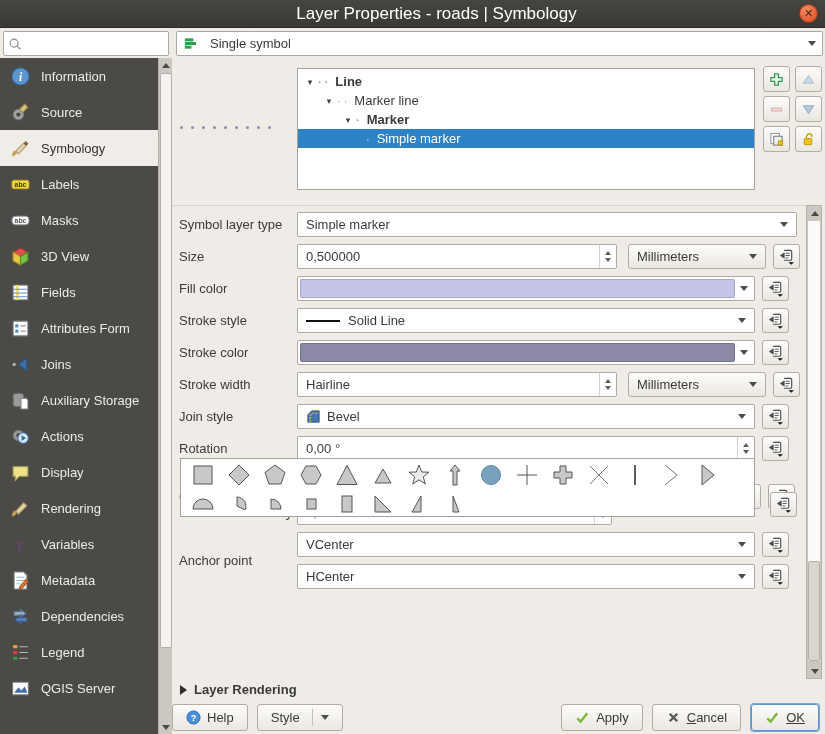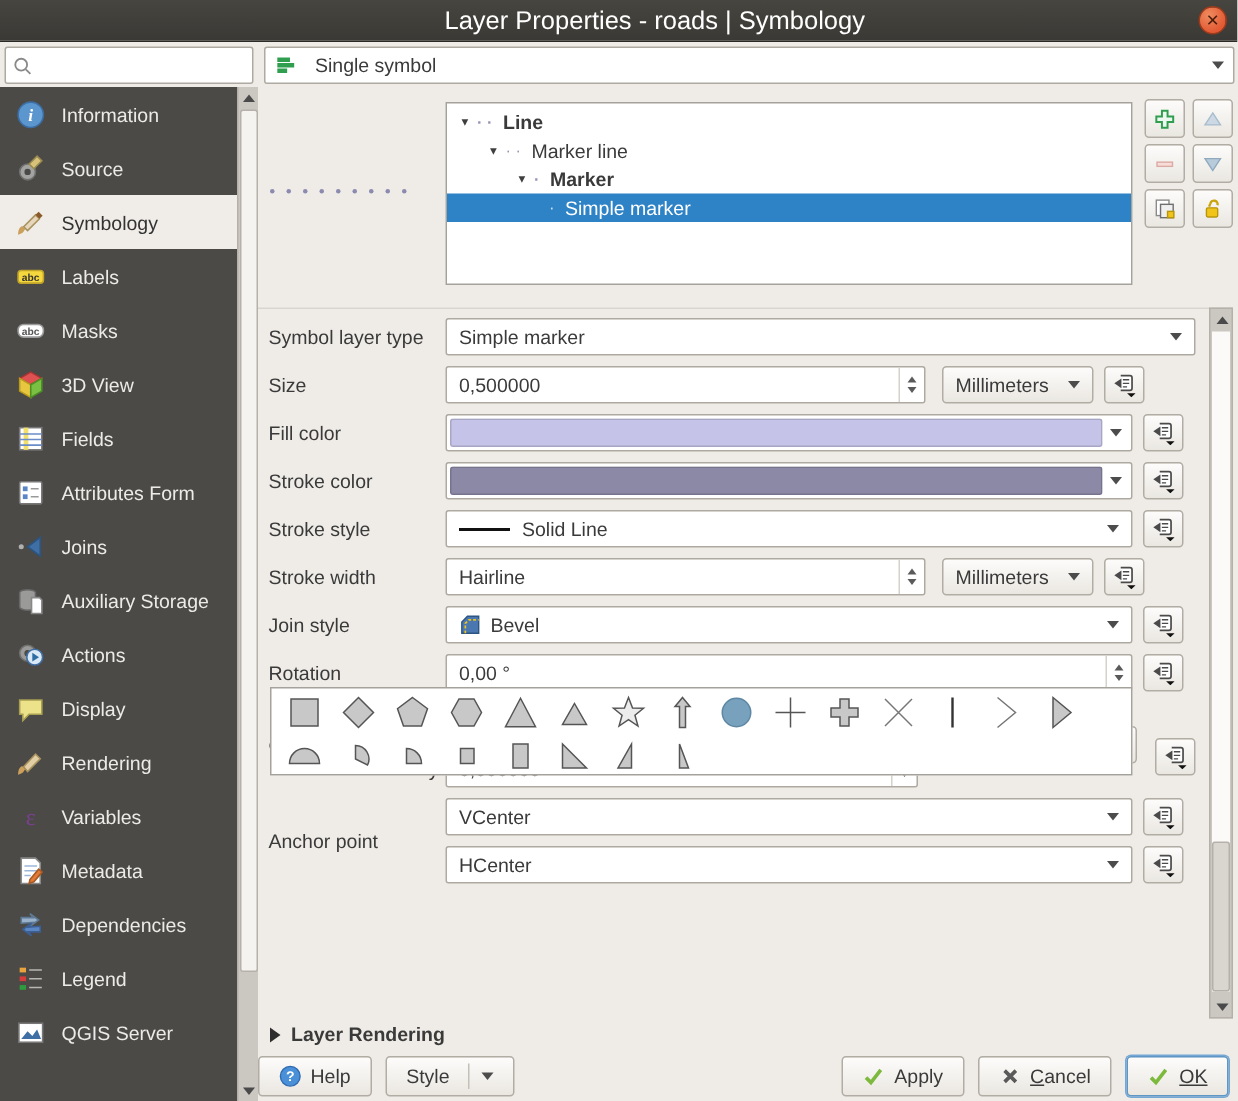--- a/index.html
+++ b/index.html
@@ -64,21 +64,21 @@
   .flabel { width:122px; padding-left:4px; flex:0 0 auto; }
   .ctl { height:25px; border:1px solid #aeaaa2; border-radius:2px; background:#fff; display:flex; align-items:center; }
   .combo500 { width:500px; padding:0 8px; }
   .combo458 { width:458px; padding:0 8px; }
   .spin { padding-left:8px; }
   .spin .val { flex:1; }
   .spinner { width:17px; height:100%; border-left:1px solid #d5d2cc; display:flex; flex-direction:column; align-items:center; justify-content:center; gap:3px; }
   .sp-up { width:0;height:0;border-left:3.5px solid transparent;border-right:3.5px solid transparent;border-bottom:4.5px solid #5a5a5a; }
   .sp-dn { width:0;height:0;border-left:3.5px solid transparent;border-right:3.5px solid transparent;border-top:4.5px solid #5a5a5a; }
   .w320 { width:320px; } .w315 { width:315px; }
-  .unit-combo { width:101px; height:25px; margin-left:11px; padding:0 8px; display:flex; align-items:center;
+  .unit-combo { width:138px; height:25px; margin-left:11px; padding:0 8px; display:flex; align-items:center;
     background:linear-gradient(#fdfcfb,#eae7e1); border:1px solid #b1ada5; border-radius:3px; }
   .ov-btn { width:27px; height:25px; margin-left:7px; flex:0 0 auto; }
   .ov-btn svg { width:17px; height:17px; }
   .color-btn { width:458px; padding:2px; }
   .color-swatch { flex:1; height:100%; border-radius:2px; border:1px solid rgba(0,0,0,.15); }
   .color-arrow { width:17px; height:100%; display:flex; align-items:center; justify-content:center; }
   .line-glyph { width:34px; height:2px; background:#111; margin-right:8px; flex:0 0 auto; }
   .combo-icon { width:15px; height:15px; margin-right:6px; flex:0 0 auto; }
 
   .two-col { display:flex; margin-bottom:7px; }
@@ -445,43 +445,43 @@
             <svg viewBox="0 0 18 18">
               <path d="M6.5 2.5 h6.5 a1.5 1.5 0 0 1 1.5 1.5 v7.5 a1.5 1.5 0 0 1 -1.5 1.5 h-6.5" fill="#fff" stroke="#4a4a4a" stroke-width="1.2"></path>
               <path d="M8 5.5 h4.5 M8 8 h4.5 M8 10.5 h3" stroke="#4a4a4a"></path>
               <path d="M2 8 L7 4.5 v7z" fill="#4a4a4a"></path>
               <path d="M11 15 h6 l-3 2.8z" fill="#111"></path>
             </svg>
           </span>
       </div>
 
       <div class="frow">
+        <span class="flabel">Stroke style</span>
+        <div class="ctl combo458">
+          <span class="line-glyph"></span>
+          <span>Solid Line</span>
+          <span class="caret"></span>
+        </div>
+        <span class="btn ov-btn">
+            <svg viewBox="0 0 18 18">
+              <path d="M6.5 2.5 h6.5 a1.5 1.5 0 0 1 1.5 1.5 v7.5 a1.5 1.5 0 0 1 -1.5 1.5 h-6.5" fill="#fff" stroke="#4a4a4a" stroke-width="1.2"></path>
+              <path d="M8 5.5 h4.5 M8 8 h4.5 M8 10.5 h3" stroke="#4a4a4a"></path>
+              <path d="M2 8 L7 4.5 v7z" fill="#4a4a4a"></path>
+              <path d="M11 15 h6 l-3 2.8z" fill="#111"></path>
+            </svg>
+          </span>
+      </div>
+
+      <div class="frow">
         <span class="flabel">Stroke color</span>
         <div class="ctl color-btn">
           <span class="color-swatch" style="background: rgb(139, 137, 166);"></span>
           <span class="color-arrow">
               <span class="caret" style="margin:0;"></span>
             </span>
-        </div>
-        <span class="btn ov-btn">
-            <svg viewBox="0 0 18 18">
-              <path d="M6.5 2.5 h6.5 a1.5 1.5 0 0 1 1.5 1.5 v7.5 a1.5 1.5 0 0 1 -1.5 1.5 h-6.5" fill="#fff" stroke="#4a4a4a" stroke-width="1.2"></path>
-              <path d="M8 5.5 h4.5 M8 8 h4.5 M8 10.5 h3" stroke="#4a4a4a"></path>
-              <path d="M2 8 L7 4.5 v7z" fill="#4a4a4a"></path>
-              <path d="M11 15 h6 l-3 2.8z" fill="#111"></path>
-            </svg>
-          </span>
-      </div>
-
-      <div class="frow">
-        <span class="flabel">Stroke style</span>
-        <div class="ctl combo458">
-          <span class="line-glyph"></span>
-          <span>Solid Line</span>
-          <span class="caret"></span>
         </div>
         <span class="btn ov-btn">
             <svg viewBox="0 0 18 18">
               <path d="M6.5 2.5 h6.5 a1.5 1.5 0 0 1 1.5 1.5 v7.5 a1.5 1.5 0 0 1 -1.5 1.5 h-6.5" fill="#fff" stroke="#4a4a4a" stroke-width="1.2"></path>
               <path d="M8 5.5 h4.5 M8 8 h4.5 M8 10.5 h3" stroke="#4a4a4a"></path>
               <path d="M2 8 L7 4.5 v7z" fill="#4a4a4a"></path>
               <path d="M11 15 h6 l-3 2.8z" fill="#111"></path>
             </svg>
           </span>
       </div>

